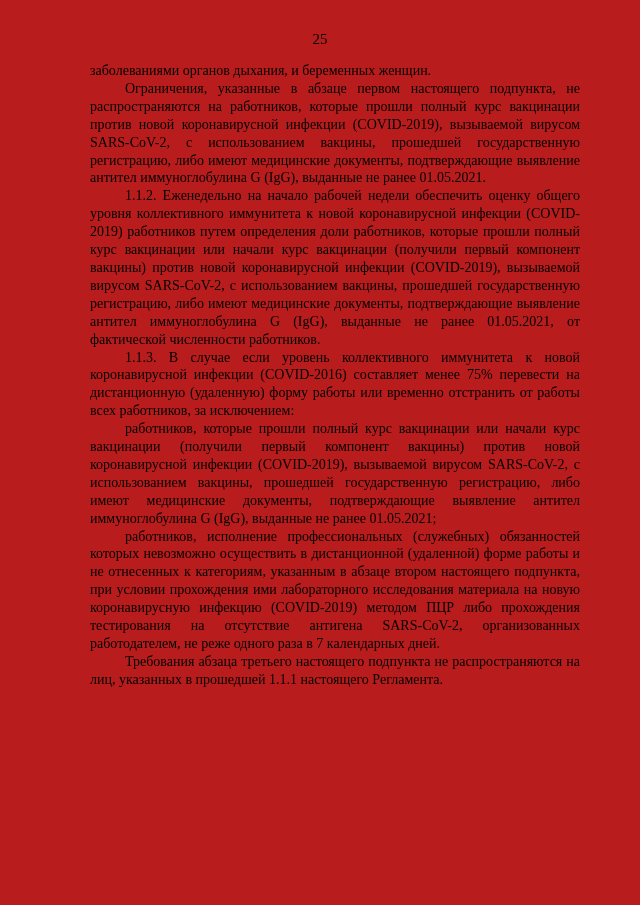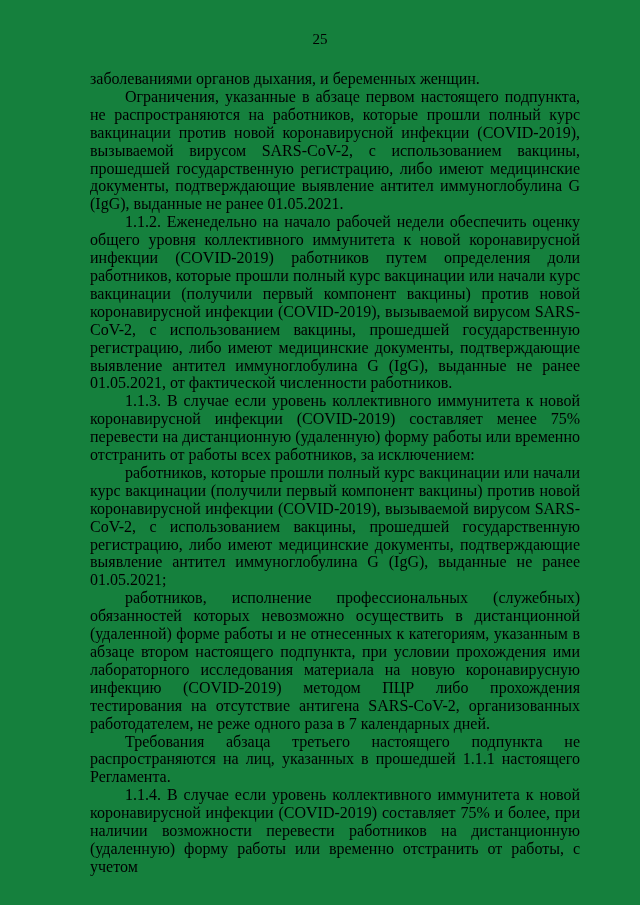--- a/index.html
+++ b/index.html
@@ -4,57 +4,55 @@
 <style>
   html, body {
     margin: 0;
     padding: 0;
     background: #ffffff;
   }
   .page {
     position: relative;
     width: 640px;
     height: 905px;
-    background: #15803d;
+    background: #b91c1c;
     color: #000000;
     font-family: "Liberation Serif", "DejaVu Serif", serif;
     box-sizing: border-box;
     padding: 62px 60px 0 90px;
     overflow: hidden;
   }
   .page-number {
     position: absolute;
     top: 31px;
     left: 0;
     right: 0;
     text-align: center;
     font-size: 15px;
   }
   .content {
-    font-size: 16px;
+    font-size: 14px;
     line-height: 17.9px;
     text-align: justify;
-    margin-top: 8px;
   }
   .para {
     margin: 0;
     padding: 0;
   }
   .para.indent {
     text-indent: 35px;
   }
 </style>
 </head>
 <body>
 
 <div class="page">
   <div class="page-number">25</div>
   <div class="content">
     <p class="para">заболеваниями органов дыхания, и беременных женщин.</p>
     <p class="para indent">Ограничения, указанные в абзаце первом настоящего подпункта, не распространяются на работников, которые прошли полный курс вакцинации против новой коронавирусной инфекции (COVID-2019), вызываемой вирусом SARS-CoV-2, с использованием вакцины, прошедшей государственную регистрацию, либо имеют медицинские документы, подтверждающие выявление антител иммуноглобулина G (IgG), выданные не ранее 01.05.2021.</p>
     <p class="para indent">1.1.2. Еженедельно на начало рабочей недели обеспечить оценку общего уровня коллективного иммунитета к новой коронавирусной инфекции (COVID-2019) работников путем определения доли работников, которые прошли полный курс вакцинации или начали курс вакцинации (получили первый компонент вакцины) против новой коронавирусной инфекции (COVID-2019), вызываемой вирусом SARS-CoV-2, с использованием вакцины, прошедшей государственную регистрацию, либо имеют медицинские документы, подтверждающие выявление антител иммуноглобулина G (IgG), выданные не ранее 01.05.2021, от фактической численности работников.</p>
-    <p class="para indent">1.1.3. В случае если уровень коллективного иммунитета к новой коронавирусной инфекции (COVID-2019) составляет менее 75% перевести на дистанционную (удаленную) форму работы или временно отстранить от работы всех работников, за исключением:</p>
+    <p class="para indent">1.1.3. В случае если уровень коллективного иммунитета к новой коронавирусной инфекции (COVID-2016) составляет менее 75% перевести на дистанционную (удаленную) форму работы или временно отстранить от работы всех работников, за исключением:</p>
     <p class="para indent">работников, которые прошли полный курс вакцинации или начали курс вакцинации (получили первый компонент вакцины) против новой коронавирусной инфекции (COVID-2019), вызываемой вирусом SARS-CoV-2, с использованием вакцины, прошедшей государственную регистрацию, либо имеют медицинские документы, подтверждающие выявление антител иммуноглобулина G (IgG), выданные не ранее 01.05.2021;</p>
     <p class="para indent">работников, исполнение профессиональных (служебных) обязанностей которых невозможно осуществить в дистанционной (удаленной) форме работы и не отнесенных к категориям, указанным в абзаце втором настоящего подпункта, при условии прохождения ими лабораторного исследования материала на новую коронавирусную инфекцию (COVID-2019) методом ПЦР либо прохождения тестирования на отсутствие антигена SARS-CoV-2, организованных работодателем, не реже одного раза в 7 календарных дней.</p>
     <p class="para indent">Требования абзаца третьего настоящего подпункта не распространяются на лиц, указанных в прошедшей 1.1.1 настоящего Регламента.</p>
-    <p class="para indent">1.1.4. В случае если уровень коллективного иммунитета к новой коронавирусной инфекции (COVID-2019) составляет 75% и более, при наличии возможности перевести работников на дистанционную (удаленную) форму работы или временно отстранить от работы, с учетом</p>
   </div>
 </div>
 
 </body></html>

